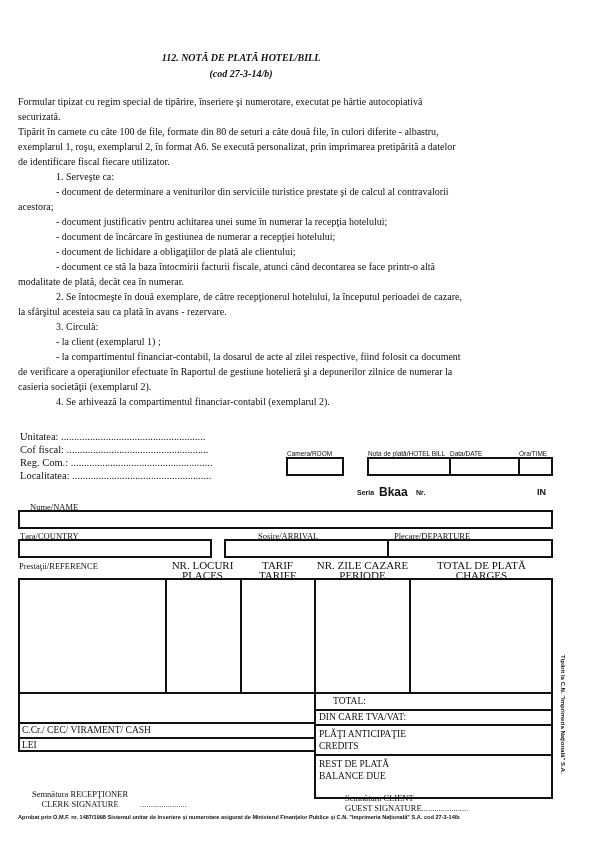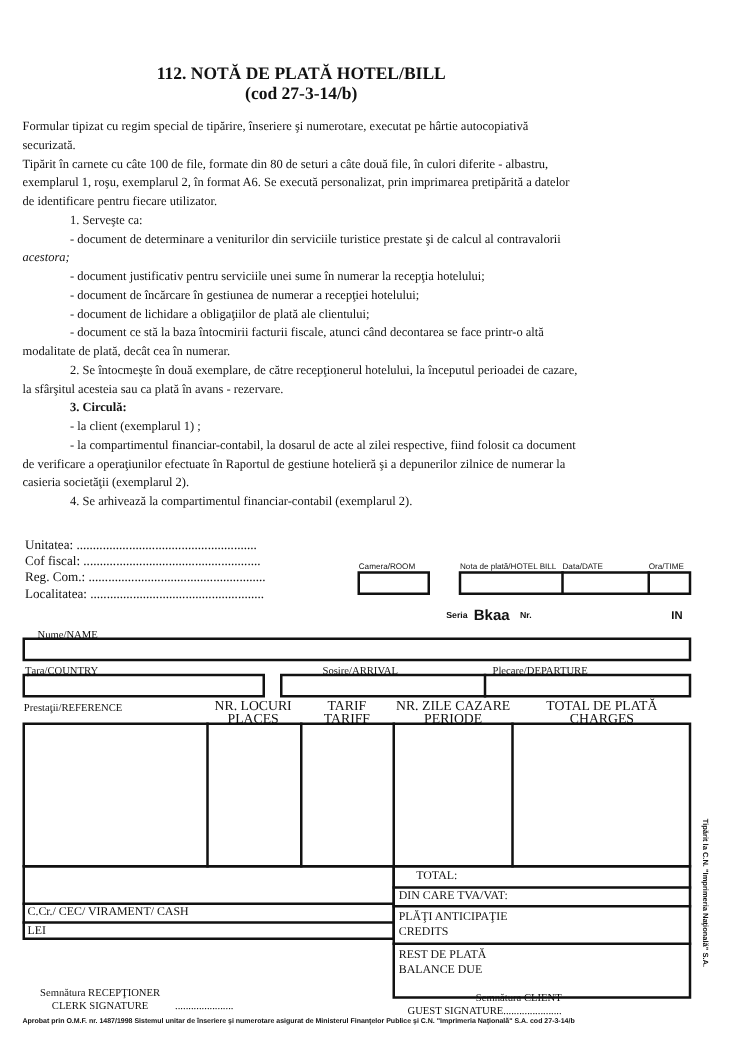--- a/index.html
+++ b/index.html
@@ -1,18 +1,18 @@
 <!DOCTYPE html>
 <html><head>
 <meta charset="utf-8">
 <style>
   html, body { margin: 0; padding: 0; background: #ffffff; }
   body { width: 605px; height: 850px; position: relative; overflow: hidden; color: #111; font-family: "Liberation Serif", serif; }
   .abs { position: absolute; }
-  .title { left: 0; width: 482px; text-align: center; font-weight: bold; font-size: 14px; }
+  .title { left: 0; width: 482px; text-align: center; font-weight: bold; font-size: 10px; font-style: italic; }
   .line { position: absolute; white-space: nowrap; font-size: 10px; }
   .ind { left: 56px; }
   .flush { left: 18px; }
   .box { position: absolute; border: 2px solid #111; box-sizing: border-box; }
   .vline { position: absolute; width: 0; border-left: 2px solid #111; }
   .hline { position: absolute; height: 0; border-top: 2px solid #111; }
   .tiny { font-size: 6.5px; font-family: "Liberation Sans", sans-serif; white-space: nowrap; }
   .small { font-size: 8.5px; white-space: nowrap; }
   .smallc { font-size: 11px; text-align: center; line-height: 9.5px; }
   .cell-label { font-size: 9.5px; white-space: nowrap; }
@@ -25,32 +25,32 @@
 <body>
 
 <div class="abs title" style="top:52px;">112. NOTĂ DE PLATĂ HOTEL/BILL</div>
 <div class="abs title" style="top:68px;">(cod 27-3-14/b)</div>
 
 <div>
   <div class="line flush" style="top:96px;">Formular tipizat cu regim special de tipărire, înseriere şi numerotare, executat pe hârtie autocopiativă</div>
   <div class="line flush" style="top:111px;">securizată.</div>
   <div class="line flush" style="top:126px;">Tipărit în carnete cu câte 100 de file, formate din 80 de seturi a câte două file, în culori diferite - albastru,</div>
   <div class="line flush" style="top:141px;">exemplarul 1, roşu, exemplarul 2, în format A6. Se execută personalizat, prin imprimarea pretipărită a datelor</div>
-  <div class="line flush" style="top:156px;">de identificare pentru fiecare utilizator.</div>
+  <div class="line flush" style="top:156px;">de identificare fiscal fiecare utilizator.</div>
   <div class="line ind" style="top:171px;">1. Serveşte ca:</div>
   <div class="line ind" style="top:186px;">- document de determinare a veniturilor din serviciile turistice prestate şi de calcul al contravalorii</div>
-  <div class="line flush" style="top:201px;font-style:italic;">acestora;</div>
-  <div class="line ind" style="top:216px;">- document justificativ pentru serviciile unei sume în numerar la recepţia hotelului;</div>
+  <div class="line flush" style="top:201px;">acestora;</div>
+  <div class="line ind" style="top:216px;">- document justificativ pentru achitarea unei sume în numerar la recepţia hotelului;</div>
   <div class="line ind" style="top:231px;">- document de încărcare în gestiunea de numerar a recepţiei hotelului;</div>
   <div class="line ind" style="top:246px;">- document de lichidare a obligaţiilor de plată ale clientului;</div>
   <div class="line ind" style="top:261px;text-align:right;">- document ce stă la baza întocmirii facturii fiscale, atunci când decontarea se face printr-o altă</div>
   <div class="line flush" style="top:276px;">modalitate de plată, decât cea în numerar.</div>
   <div class="line ind" style="top:291px;">2. Se întocmeşte în două exemplare, de către recepţionerul hotelului, la începutul perioadei de cazare,</div>
   <div class="line flush" style="top:306px;">la sfârşitul acesteia sau ca plată în avans - rezervare.</div>
-  <div class="line ind" style="top:321px;font-weight:bold;">3. Circulă:</div>
+  <div class="line ind" style="top:321px;">3. Circulă:</div>
   <div class="line ind" style="top:336px;">- la client (exemplarul 1) ;</div>
   <div class="line ind" style="top:351px;">- la compartimentul financiar-contabil, la dosarul de acte al zilei respective, fiind folosit ca document</div>
   <div class="line flush" style="top:366px;">de verificare a operaţiunilor efectuate în Raportul de gestiune hotelieră şi a depunerilor zilnice de numerar la</div>
   <div class="line flush" style="top:381px;">casieria societăţii (exemplarul 2).</div>
   <div class="line ind" style="top:396px;">4. Se arhivează la compartimentul financiar-contabil (exemplarul 2).</div>
 </div>
 
 <div class="abs dotted" style="left:20px; top:431px;">Unitatea: .......................................................</div>
 <div class="abs dotted" style="left:20px; top:444px;">Cof fiscal: ......................................................</div>
 <div class="abs dotted" style="left:20px; top:457px;">Reg. Com.: ......................................................</div>
@@ -136,18 +136,18 @@
   <div>BALANCE DUE</div>
 </div>
 
 <div class="vert" style="left:566px; top:655px;">Tipărit  la C.N. "Imprimeria Naţională" S.A.</div>
 
 <div class="abs small" style="left:32px; top:789px; text-align:center; line-height:10px;">
   <div>Semnătura RECEPŢIONER</div>
   <div>CLERK SIGNATURE</div>
 </div>
 <div class="abs small" style="left:140px; top:799px;">......................</div>
-<div class="abs small" style="left:326px; top:793px; text-align:right; line-height:10px;">
+<div class="abs small" style="left:345px; top:793px; text-align:left; line-height:10px;">
   <div>Semnătura CLIENT</div>
   <div>GUEST SIGNATURE......................</div>
 </div>
 
 <div class="abs footer" style="left:18px; top:814px;">Aprobat prin O.M.F. nr. 1487/1998  Sistemul unitar de înseriere şi numerotare asigurat de Ministerul Finanţelor Publice şi C.N. "Imprimeria Naţională" S.A.  cod 27-3-14/b</div>
 
 </body></html>

